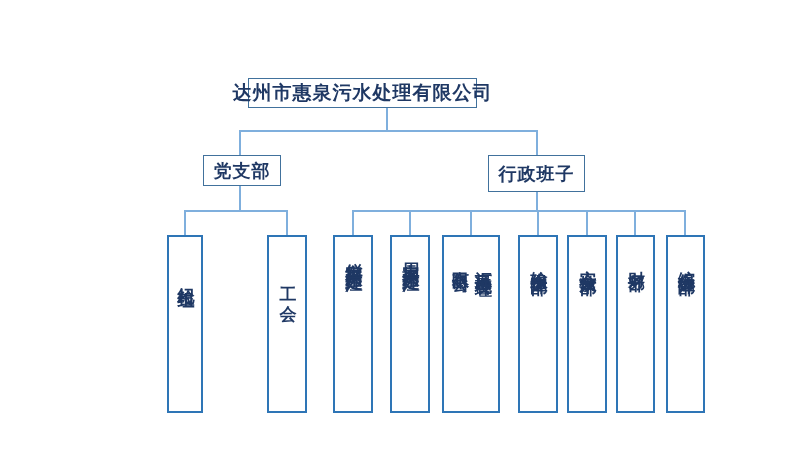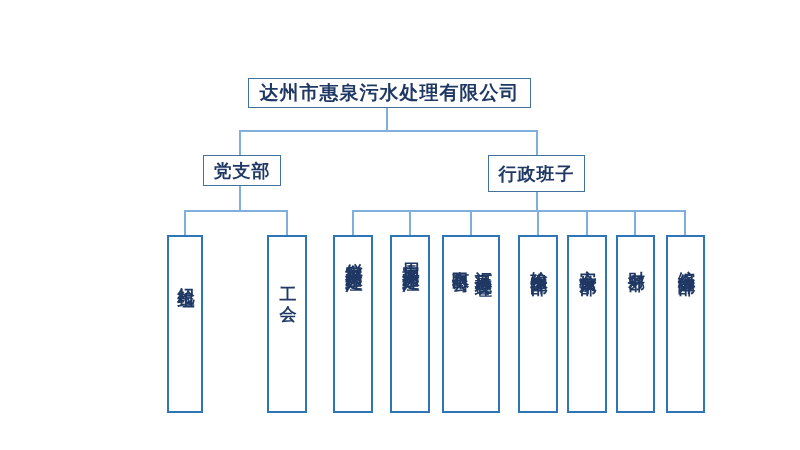--- a/index.html
+++ b/index.html
@@ -81,21 +81,21 @@
   <div class="line" style="left:536px; top:185px; width:2px; height:26px;"></div>
   <div class="line" style="left:352px; top:210px; width:334px; height:2px;"></div>
   <div class="line" style="left:352px; top:210px; width:2px; height:25px;"></div>
   <div class="line" style="left:409px; top:210px; width:2px; height:25px;"></div>
   <div class="line" style="left:470px; top:210px; width:2px; height:25px;"></div>
   <div class="line" style="left:537px; top:210px; width:2px; height:25px;"></div>
   <div class="line" style="left:586px; top:210px; width:2px; height:25px;"></div>
   <div class="line" style="left:634px; top:210px; width:2px; height:25px;"></div>
   <div class="line" style="left:684px; top:210px; width:2px; height:25px;"></div>
 
-  <div class="hbox root-box" style="left:248px; top:78px; width:283px; height:30px;">
+  <div class="hbox root-box" style="left:248px; top:78px; width:229px; height:30px;">
     <span>达州市惠泉污水处理有限公司</span>
   </div>
 
   <div class="hbox l2-box" style="left:203px; top:155px; width:78px; height:31px;">
     <span>党支部</span>
   </div>
   <div class="hbox l2-box" style="left:488px; top:155px; width:97px; height:37px;">
     <span>行政班子</span>
   </div>
 

